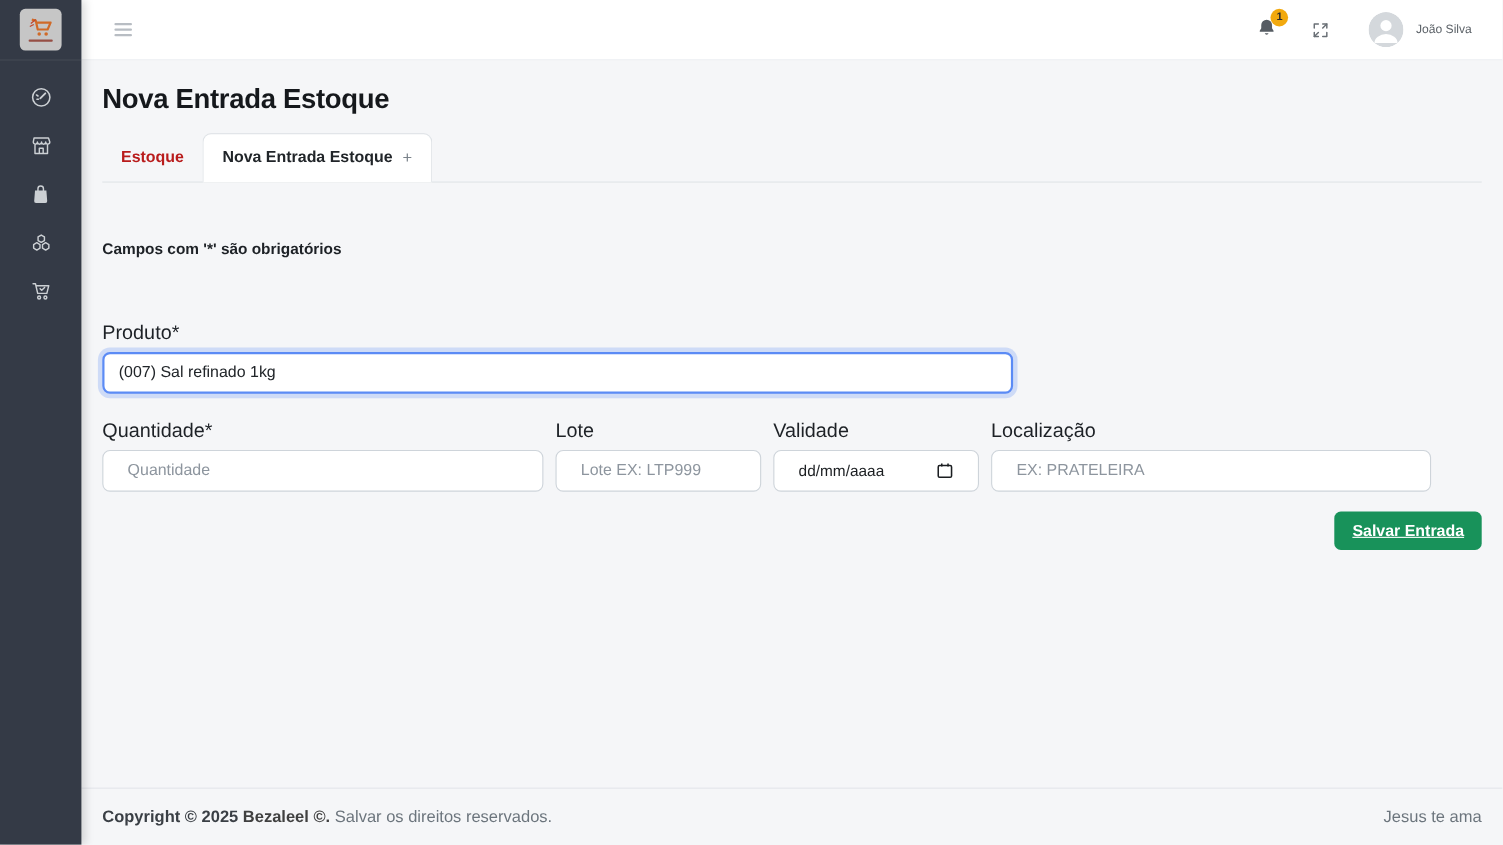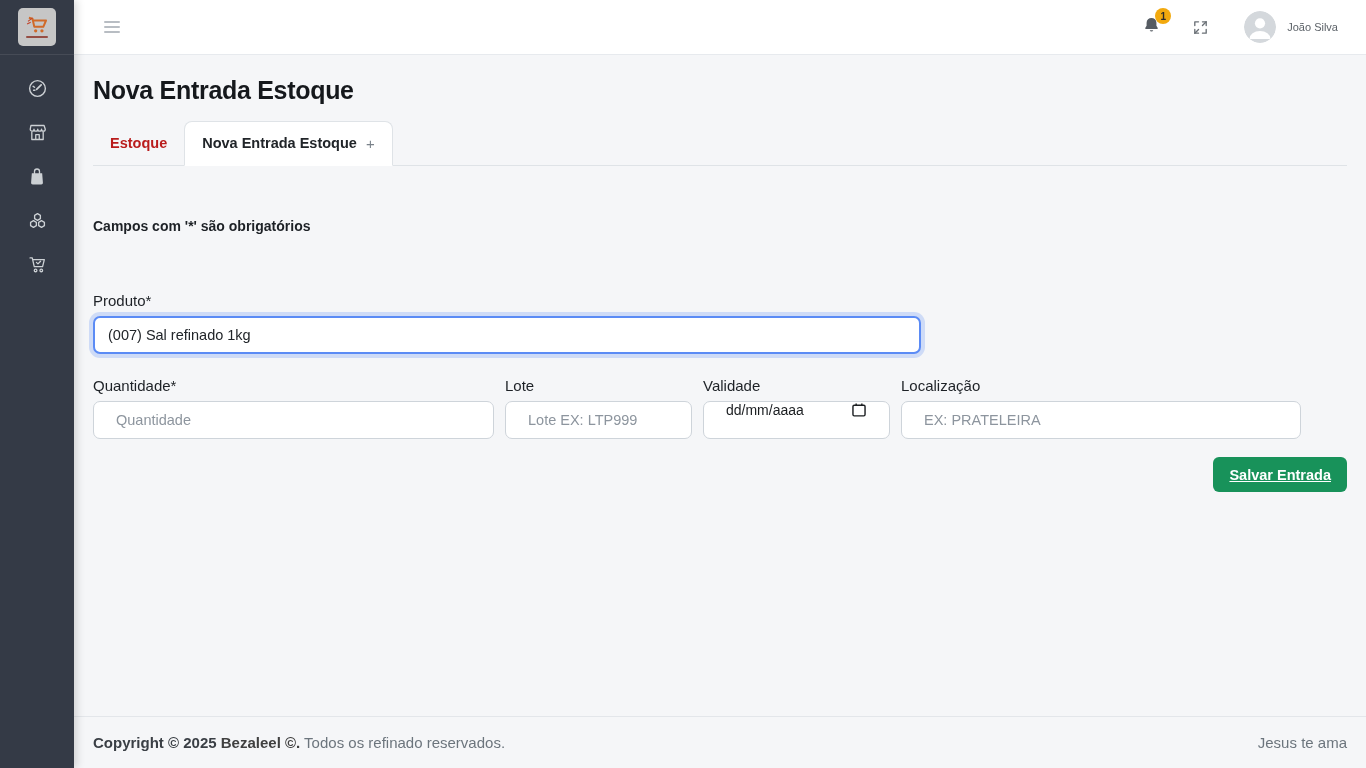--- a/index.html
+++ b/index.html
@@ -45,35 +45,35 @@
   .tabs { display:flex; align-items:flex-end; margin-top:16px; border-bottom:1px solid #dfe3e7; }
   .tab { font-size:14.5px; padding:12px 17px; cursor:pointer; line-height:19px; }
   .tab.link { color:#b91c1c; font-weight:600; }
   .tab.active { background:#ffffff; border:1px solid #dfe3e7; border-bottom-color:#ffffff;
                 border-radius:8px 8px 0 0; margin-bottom:-1px; color:#212529; font-weight:600;
                 display:flex; align-items:center; gap:9px; }
   .tab .plus { color:#7a828a; font-weight:400; font-size:15px; }
 
   .required-note { margin-top:52px; font-size:14px; font-weight:600; color:#1d2126; }
 
-  .field-label { display:block; font-size:15px; font-weight:500; color:#1d2126; margin-bottom:7px; }
+  .field-label { display:block; font-size:18px; font-weight:500; color:#1d2126; margin-bottom:7px; }
   .group-produto { margin-top:58px; width:828px; }
   .input { width:100%; height:38px; background:#ffffff; border:1px solid #ced4da; border-radius:7px;
            padding:0 22px; font-size:14.5px; color:#212529; font-family:"Liberation Sans", sans-serif;
            outline:none; }
   .input::placeholder { color:#8d959e; }
   .input.focused { border:2px solid #5b8bf5; box-shadow:0 0 0 4px rgba(90,139,245,.25); padding:0 13px; }
 
   .form-row { display:flex; gap:11px; margin-top:23px; }
   .col-q  { width:401px; }
   .col-l  { width:187px; }
   .col-v  { width:187px; }
   .col-lo { width:400px; }
 
-  .date-input { display:flex; align-items:flex-start; justify-content:space-between; cursor:default; }
+  .date-input { display:flex; align-items:center; justify-content:space-between; cursor:default; }
   .date-input .date-text { font-size:14px; color:#1b1e21; }
 
   .actions { display:flex; justify-content:flex-end; margin-top:18px; }
   .btn-save { background:#18925a; color:#ffffff; border:none; border-radius:6px; height:35px;
               padding:0 16px; font-size:14.5px; font-weight:600; cursor:pointer;
               font-family:"Liberation Sans", sans-serif;text-decoration:underline; }
 
   
   .footer { flex:0 0 52px; border-top:1px solid #e3e6ea; background:#f5f6f8;
             display:flex; align-items:center; justify-content:space-between; padding:0 19px; font-size:15px; }
@@ -224,19 +224,19 @@
         <div class="actions">
           <button class="btn-save">Salvar Entrada</button>
         </div>
       </form>
     </main>
 
     <footer class="footer">
       <div class="foot-left">
         <span class="copy-strong">Copyright © 2025</span>
         <a class="brand-link">Bezaleel ©.</a>
-        <span>Todos os refinado reservados.</span>
+        <span>Salvar os direitos reservados.</span>
       </div>
       <span class="foot-right">Jesus te ama</span>
     </footer>
 
   </div>
 </div>
 
 </body></html>

